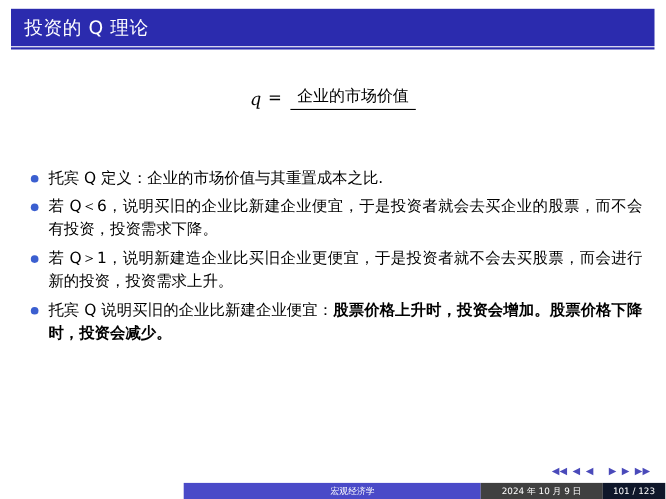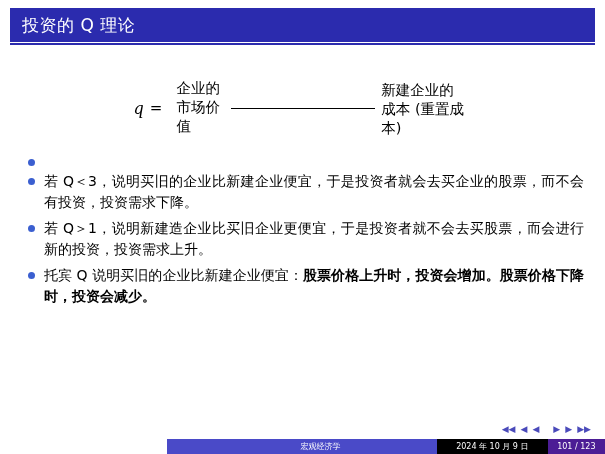--- a/index.html
+++ b/index.html
@@ -61,21 +61,21 @@
     font-family: "DejaVu Serif", "Liberation Serif", serif;
     font-size: 16px;
     margin-right: 6px;
   }
   .formula .eq {
     margin-right: 8px;
     font-size: 15px;
   }
   .frac {
     display: inline-flex;
-    flex-direction: row;
+    flex-direction: column;
     align-items: center;
   }
   .frac .num {
     padding: 0 6px 2px 6px;
     font-size: 14.5px;
   }
   .frac .bar {
     width: 100%;
     height: 1px;
     background: #000000;
@@ -139,25 +139,25 @@
     background: #2b2bae;
     margin-top: 22px;
   }
   .foot-title {
     width: 248px;
     background: #4a4ac8;
     padding-left: 37px;
   }
   .foot-date {
     width: 118px;
-    background: #000000;
+    background: #404040;
   }
   .foot-page {
     width: 61px;
-    background: #4c1d95;
+    background: #0f172a;
   }
   
   .navbar {
     position: absolute;
     right: 14px;
     bottom: 20px;
     display: flex;
     align-items: center;
     gap: 5px;
     opacity: 0.85;
@@ -181,34 +181,34 @@
     <div class="title-text">投资的 Q 理论</div>
   </div>
   <div class="title-rule"></div>
 
   <div class="formula">
     <span class="lhs">q</span>
     <span class="eq">=</span>
     <span class="frac">
       <span class="num">企业的市场价值</span>
       <span class="bar"></span>
-      <span class="den">新建企业的成本 (重置成本)</span>
     </span>
   </div>
 
   <div class="bullets">
 
     <div class="bullet-item">
       <span class="bullet-dot"></span>
-    </div>
-
-
-    <div class="bullet-item">
-      <span class="bullet-dot"></span>
-      <span class="bullet-text">若 Q＜3，说明买旧的企业比新建企业便宜，于是投资者就会去买企业的股票，而不会有投资，投资需求下降。</span>
+      <span class="bullet-text">托宾 Q 定义：企业的市场价值与其重置成本之比.</span>
+    </div>
+
+
+    <div class="bullet-item">
+      <span class="bullet-dot"></span>
+      <span class="bullet-text">若 Q＜6，说明买旧的企业比新建企业便宜，于是投资者就会去买企业的股票，而不会有投资，投资需求下降。</span>
     </div>
 
     <div class="bullet-item">
       <span class="bullet-dot"></span>
       <span class="bullet-text">若 Q＞1，说明新建造企业比买旧企业更便宜，于是投资者就不会去买股票，而会进行新的投资，投资需求上升。</span>
     </div>
 
     <div class="bullet-item">
       <span class="bullet-dot"></span>
       <span class="bullet-text"><span>托宾 Q 说明买旧的企业比新建企业便宜：</span><span class="bold">股票价格上升时，投资会增加。股票价格下降时，投资会减少。</span></span>

